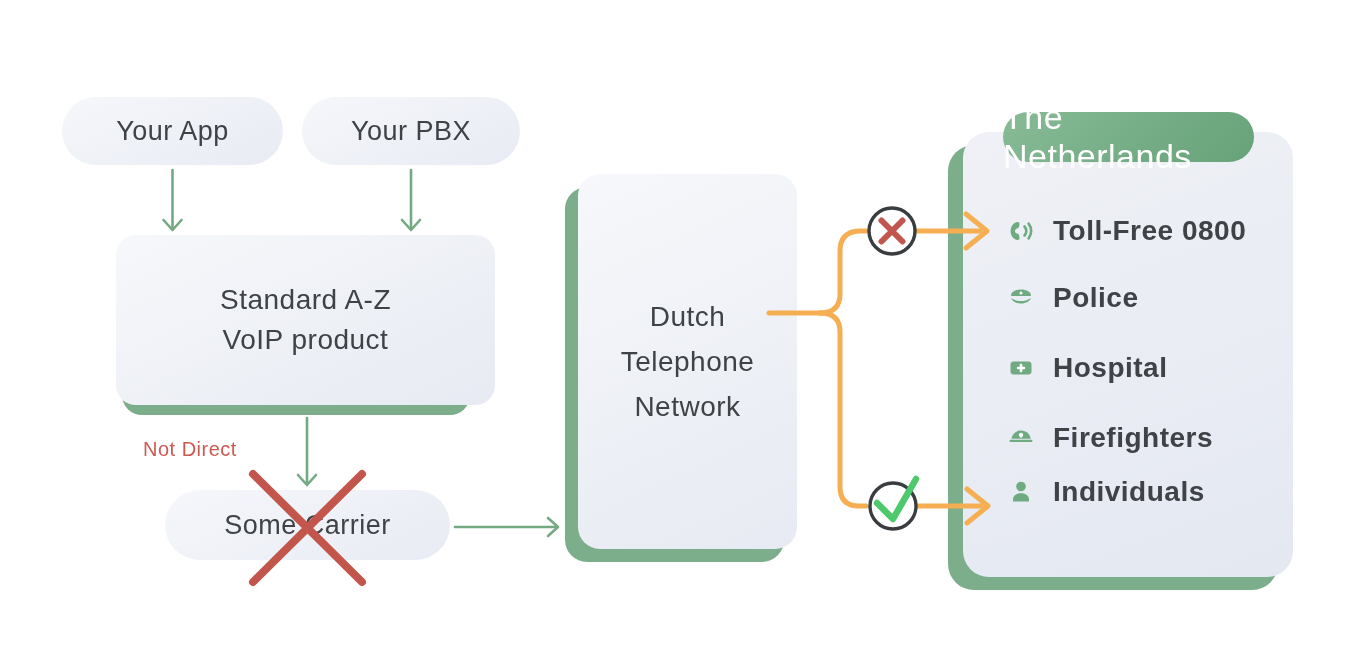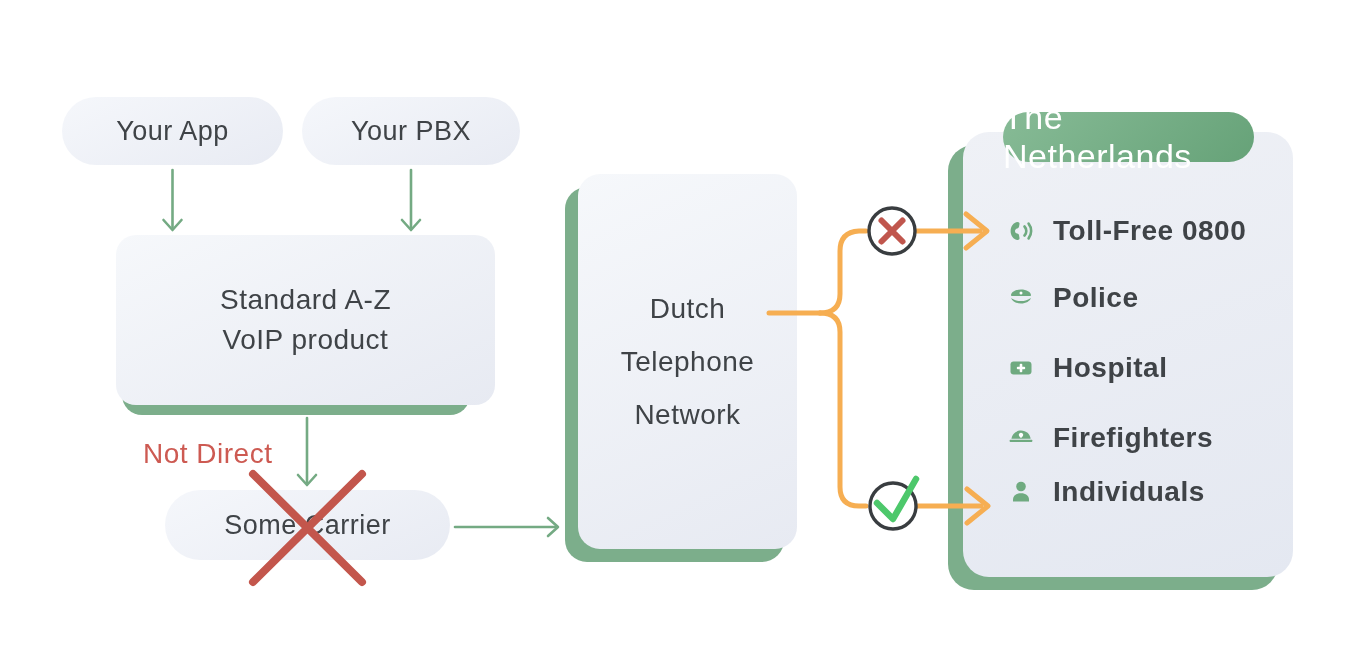--- a/index.html
+++ b/index.html
@@ -11,23 +11,23 @@
     position:absolute;display:flex;align-items:center;justify-content:center;
     background:linear-gradient(155deg,#f5f7fb 0%,#e8ebf3 100%);
     border-radius:36px;font-size:27px;color:#3f4347;letter-spacing:.5px;
   }
   .card{
     position:absolute;display:flex;flex-direction:column;align-items:center;justify-content:center;
     background:linear-gradient(155deg,#f6f8fb 0%,#e7eaf2 100%);
     border-radius:20px;font-size:28px;color:#3f4347;letter-spacing:.5px;line-height:40px;
   }
   .card-shadow{position:absolute;background:#7cae8b;border-radius:20px;}
-  .dutch-card{line-height:45px;border-radius:22px;gap:8px;}
+  .dutch-card{line-height:45px;border-radius:22px;}
   .red-label{
-    position:absolute;font-size:28px;color:#cd5a52;letter-spacing:.5px;
+    position:absolute;font-size:20px;color:#cd5a52;letter-spacing:.5px;
   }
   .nl-panel{
     position:absolute;left:963px;top:132px;width:330px;height:445px;border-radius:26px;
     background:linear-gradient(160deg,#eff1f6 0%,#e4e8f1 100%);
   }
   .nl-panel-shadow{
     position:absolute;left:948px;top:145px;width:330px;height:445px;border-radius:26px;
     background:#7cae8b;
   }
   .nl-title{

